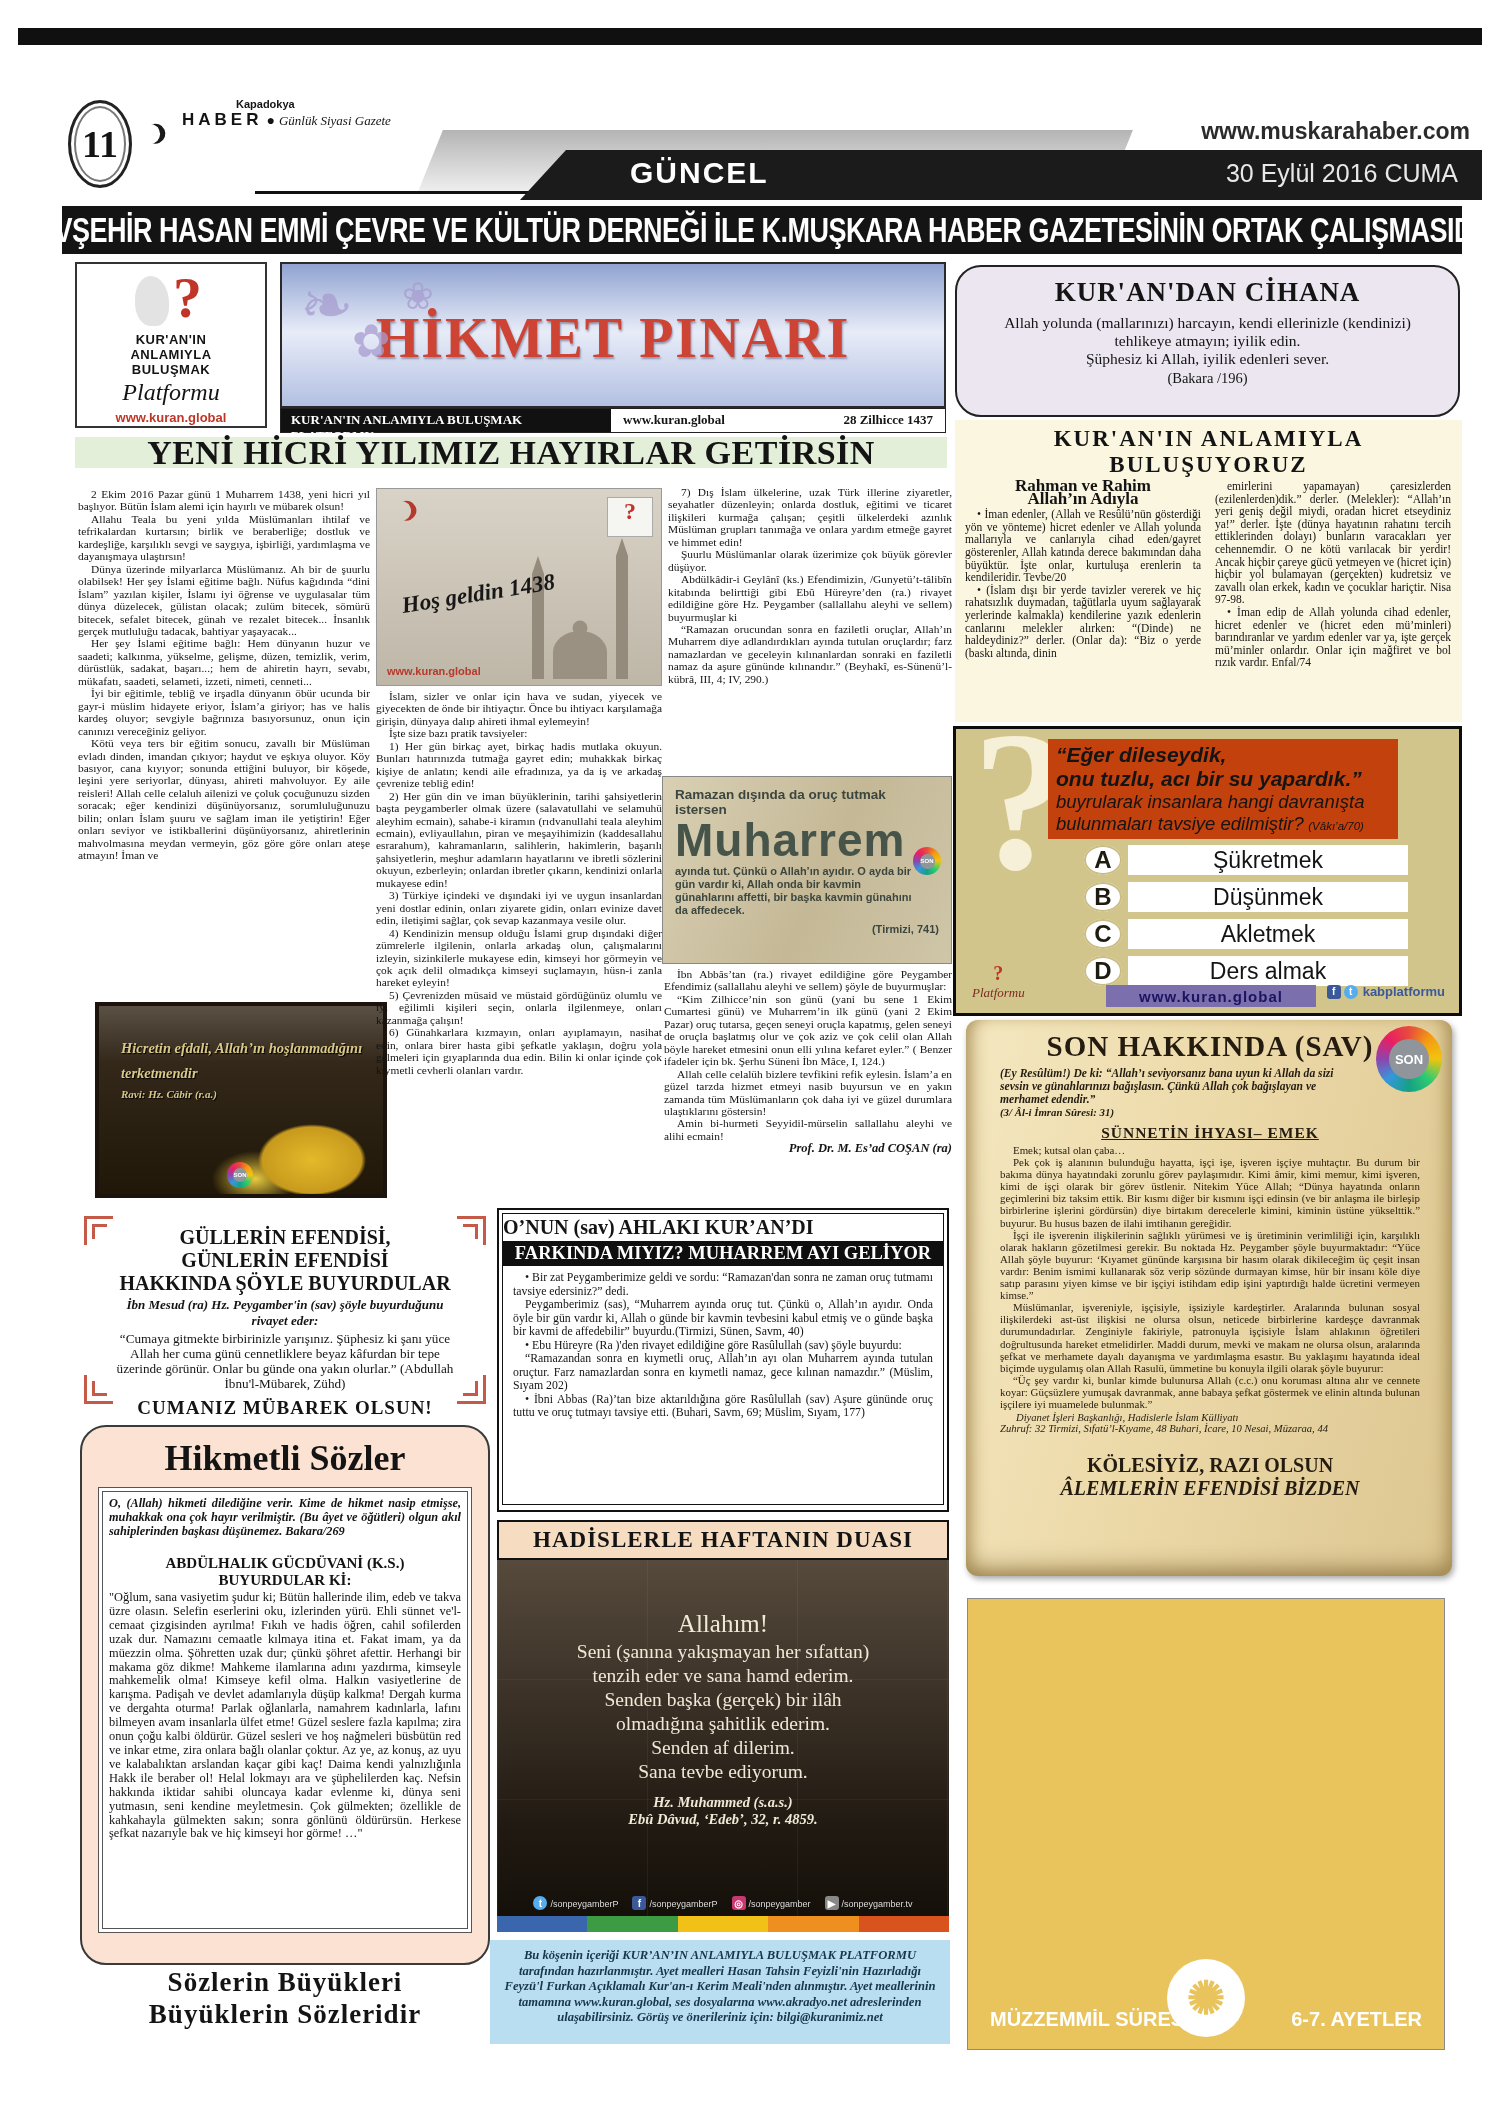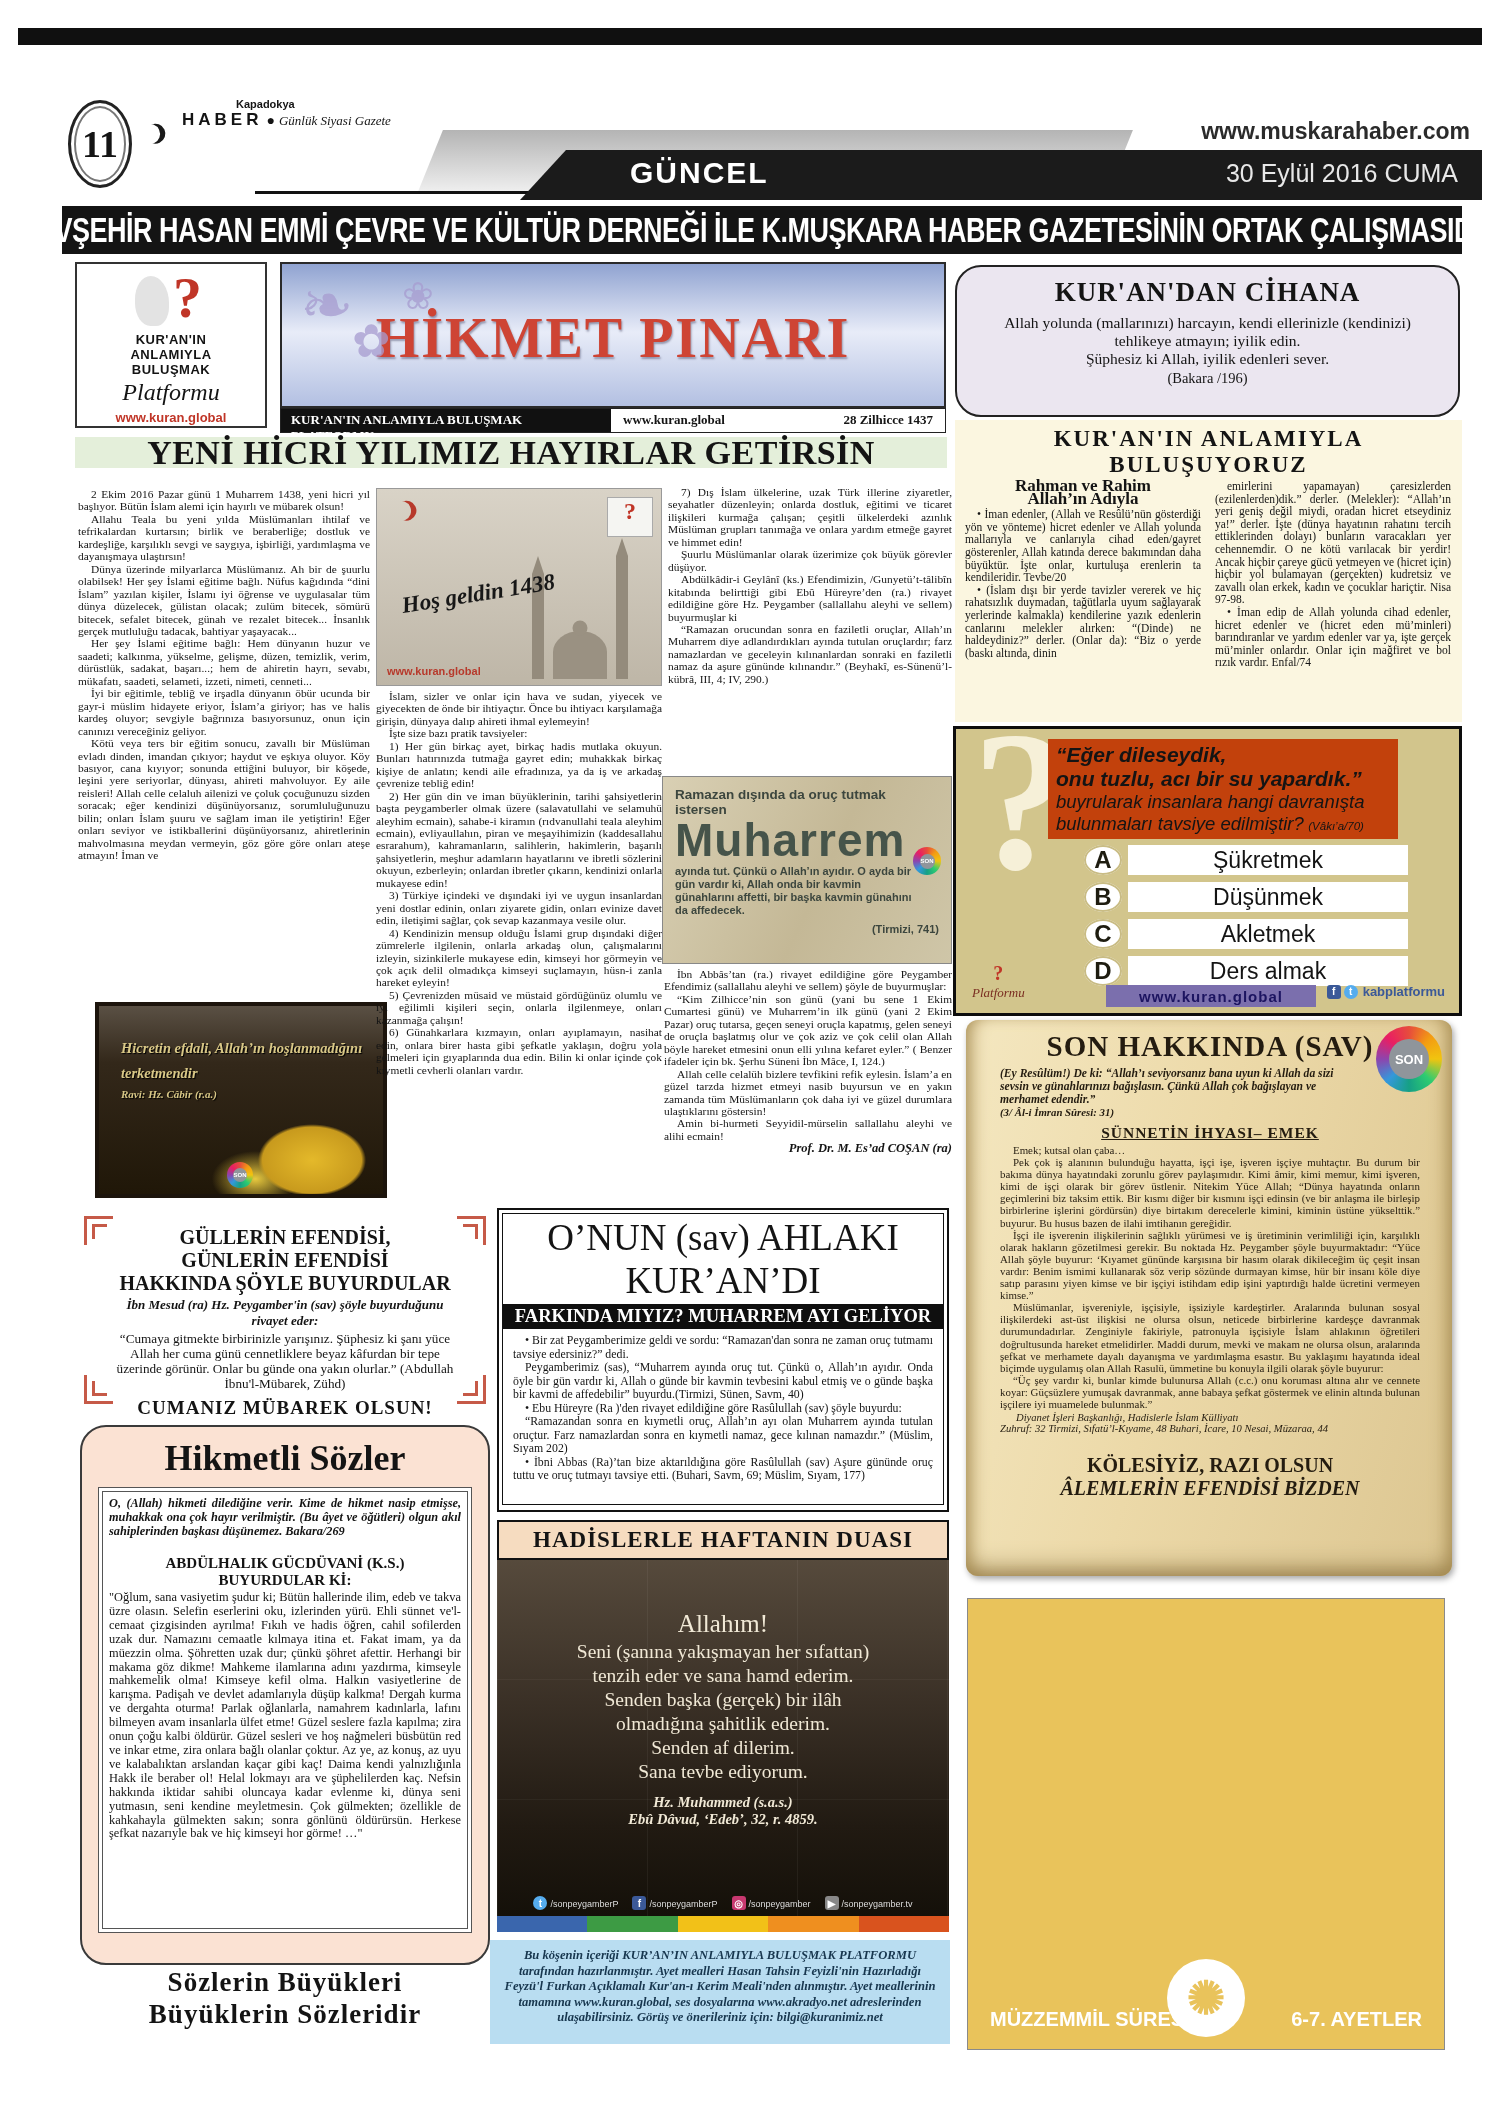--- a/index.html
+++ b/index.html
@@ -70,21 +70,21 @@
   .sonbadge{border-radius:50%;background:conic-gradient(#e74c3c,#f39c12,#f1c40f,#2ecc71,#16a085,#3498db,#8e44ad,#e91e63,#e74c3c);
       display:flex;align-items:center;justify-content:center;}
   .sonbadge .in{background:#8f959b;border-radius:50%;color:#fff;font-family:"Liberation Sans",sans-serif;font-weight:800;display:flex;align-items:center;justify-content:center;}
   
   .gul{left:80px;top:1212px;width:410px;height:196px;background:#fff;box-sizing:border-box;padding:14px 30px 0 30px;text-align:center;}
   .corner{position:absolute;width:26px;height:26px;border-top:3px solid #c65a48;border-left:3px solid #c65a48;}
   .corner:after{content:"";position:absolute;left:5px;top:5px;width:12px;height:12px;border-top:3px solid #c65a48;border-left:3px solid #c65a48;}
   
   .onun{left:497px;top:1208px;width:452px;height:304px;border:2px solid #111;box-sizing:border-box;background:#fff;}
   .onun .inner{border:1px solid #111;margin:3px;height:calc(100% - 8px);box-sizing:border-box;overflow:hidden;}
-  .onun .ttl{font-size:37px;font-weight:normal;text-align:center;margin:2px 0 2px 0;}
+  .onun .ttl{font-size:20px;font-weight:bold;margin:2px 0 2px 0;}
   .onun .sub{background:#0f0f0f;color:#fff;font-weight:bold;font-size:18.5px;text-align:center;padding:2px 0;}
   .onun .bd{padding:5px 10px;font-size:11.8px;line-height:13.5px;}
   .onun .bd p{margin:0;text-align:justify;text-indent:12px;}
   
   .hik{left:80px;top:1425px;width:410px;height:540px;background:#fbe2d3;border:2px solid #3a3a3a;border-radius:26px;box-sizing:border-box;padding:8px 16px;}
   .hik .inner{background:#fff;border:1px solid #555;box-shadow:0 0 0 3px #fff inset,0 0 0 4px #555 inset;padding:8px 10px;height:446px;box-sizing:border-box;overflow:hidden;}
   .hik .ep{font-size:12.3px;line-height:14px;font-style:italic;text-align:justify;margin:0;}
   .hik .bd{font-size:12.4px;line-height:13.9px;text-align:justify;margin:2px 0 0 0;}
   .sozler{left:80px;top:1966px;width:410px;text-align:center;font-weight:bold;font-size:27px;line-height:32px;letter-spacing:1px;}
   

